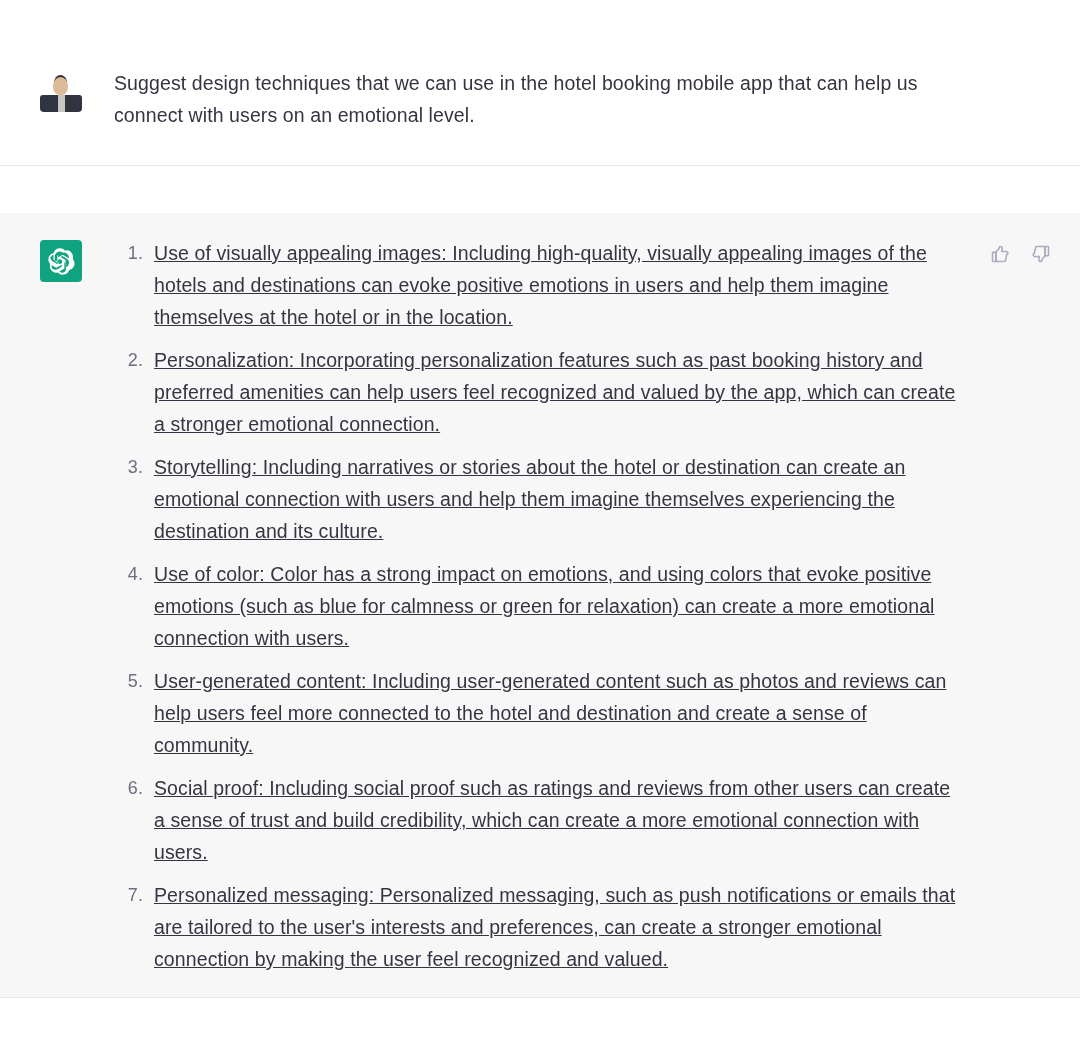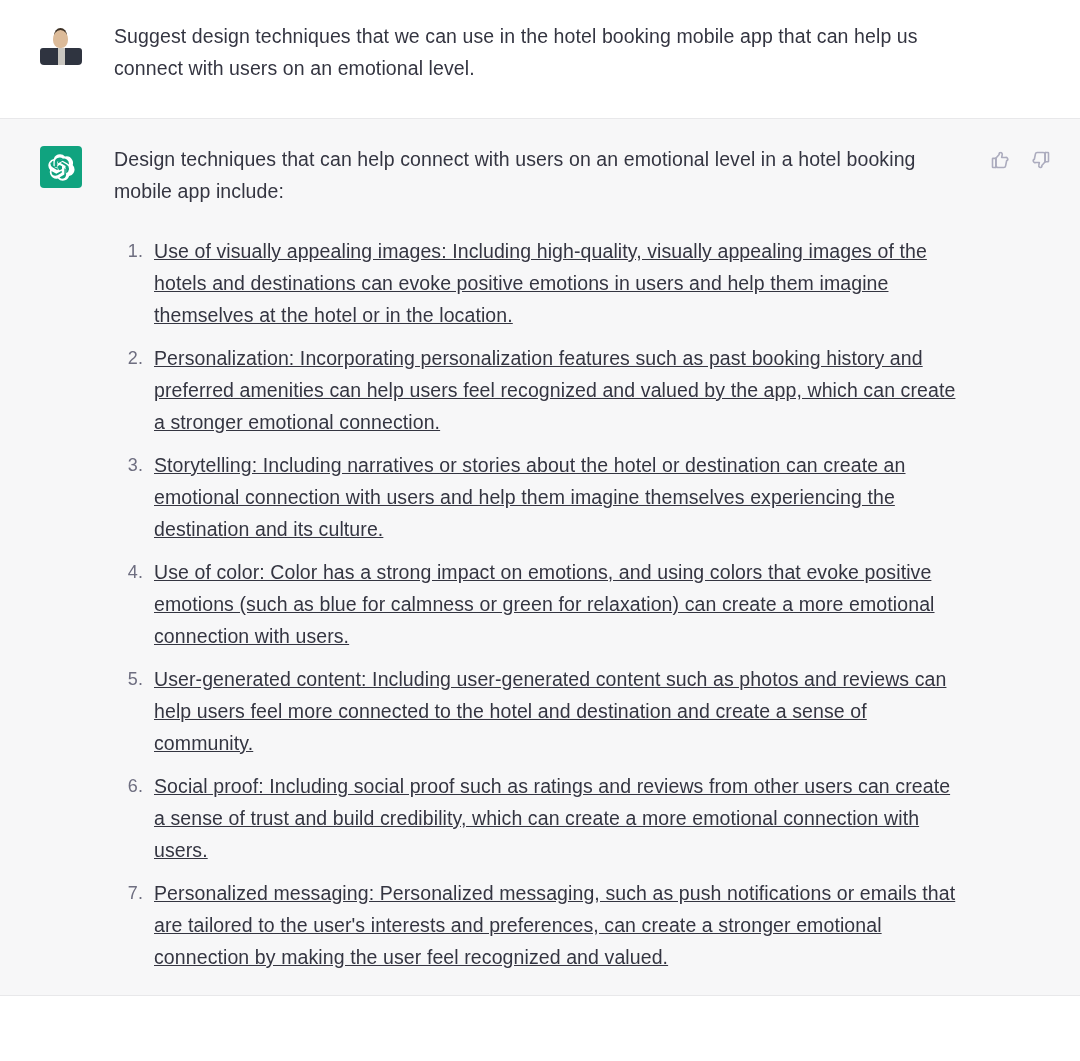--- a/index.html
+++ b/index.html
@@ -20,20 +20,21 @@
     width: 1080px;
     display: flex;
     flex-direction: column;
   }
 
   
   .msg-row {
     width: 100%;
     box-sizing: border-box;
     display: block;
+    margin-top: 47px;
   }
   .msg-row.user {
     background: #ffffff;
     border-bottom: 1px solid #e8e8ea;
   }
   .msg-row.assistant {
     background: #f7f7f8;
     border-bottom: 1px solid #e8e8ea;
   }
 
@@ -186,21 +187,20 @@
 
       <div class="avatar-wrap">
         <div class="avatar avatar-assistant">
           <svg width="27" height="27" viewBox="0 0 41 41" aria-hidden="true">
             <path fill="#ffffff" d="M37.532 16.87a9.963 9.963 0 0 0-.856-8.184 10.078 10.078 0 0 0-10.855-4.835A9.965 9.965 0 0 0 18.306.5a10.079 10.079 0 0 0-9.614 6.977 9.967 9.967 0 0 0-6.664 4.834 10.08 10.08 0 0 0 1.24 11.817 9.965 9.965 0 0 0 .856 8.185 10.079 10.079 0 0 0 10.855 4.835 9.965 9.965 0 0 0 7.516 3.35 10.078 10.078 0 0 0 9.617-6.981 9.967 9.967 0 0 0 6.663-4.834 10.079 10.079 0 0 0-1.243-11.813zM22.498 37.886a7.474 7.474 0 0 1-4.799-1.735c.061-.33.148-.66.26-.976l6.34-3.66a1.03 1.03 0 0 0 .52-.9V21.72l2.68 1.549a.096.096 0 0 1 .052.075v7.397a7.513 7.513 0 0 1-7.053 7.145zM6.392 31.006a7.471 7.471 0 0 1-.894-5.023c.06.036.162.099.237.141l6.34 3.66a1.034 1.034 0 0 0 1.042 0l7.74-4.467v3.098a.097.097 0 0 1-.038.083l-6.41 3.7a7.513 7.513 0 0 1-8.017-1.192zM4.733 13.143a7.47 7.47 0 0 1 3.908-3.284c0 .068-.4.19-.4.276v7.319a1.03 1.03 0 0 0 .52.898l7.74 4.467-2.68 1.548a.096.096 0 0 1-.09.008l-6.41-3.704a7.512 7.512 0 0 1-3.588-7.528zm22.01 5.121-7.74-4.467 2.68-1.547a.096.096 0 0 1 .09-.008l6.41 3.7a7.509 7.509 0 0 1-1.157 13.545v-7.32a1.029 1.029 0 0 0-.518-.903zm2.668-4.013a11.12 11.12 0 0 0-.237-.141l-6.34-3.66a1.032 1.032 0 0 0-1.042 0l-7.74 4.467v-3.098a.096.096 0 0 1 .038-.083l6.41-3.697a7.51 7.51 0 0 1 11.151 7.779zM12.922 21.78l-2.68-1.548a.097.097 0 0 1-.052-.075v-7.397a7.51 7.51 0 0 1 12.31-5.77c-.06.032-.165.09-.236.132l-6.34 3.66a1.03 1.03 0 0 0-.52.898zm1.456-3.14 3.447-1.99 3.446 1.99v3.978l-3.446 1.99-3.447-1.99z"></path>
           </svg>
         </div>
       </div>
 
       <div class="msg-body">
-        <p>Design techniques that can help connect with users on an emotional level in a hotel booking mobile app include:</p>
         <ol class="tips">
           <li><span>Use of visually appealing images: Including high-quality, visually appealing images of the hotels and destinations can evoke positive emotions in users and help them imagine themselves at the hotel or in the location.</span></li>
           <li><span>Personalization: Incorporating personalization features such as past booking history and preferred amenities can help users feel recognized and valued by the app, which can create a stronger emotional connection.</span></li>
           <li><span>Storytelling: Including narratives or stories about the hotel or destination can create an emotional connection with users and help them imagine themselves experiencing the destination and its culture.</span></li>
           <li><span>Use of color: Color has a strong impact on emotions, and using colors that evoke positive emotions (such as blue for calmness or green for relaxation) can create a more emotional connection with users.</span></li>
           <li><span>User-generated content: Including user-generated content such as photos and reviews can help users feel more connected to the hotel and destination and create a sense of community.</span></li>
           <li><span>Social proof: Including social proof such as ratings and reviews from other users can create a sense of trust and build credibility, which can create a more emotional connection with users.</span></li>
           <li><span>Personalized messaging: Personalized messaging, such as push notifications or emails that are tailored to the user's interests and preferences, can create a stronger emotional connection by making the user feel recognized and valued.</span></li>
         </ol>
       </div>

